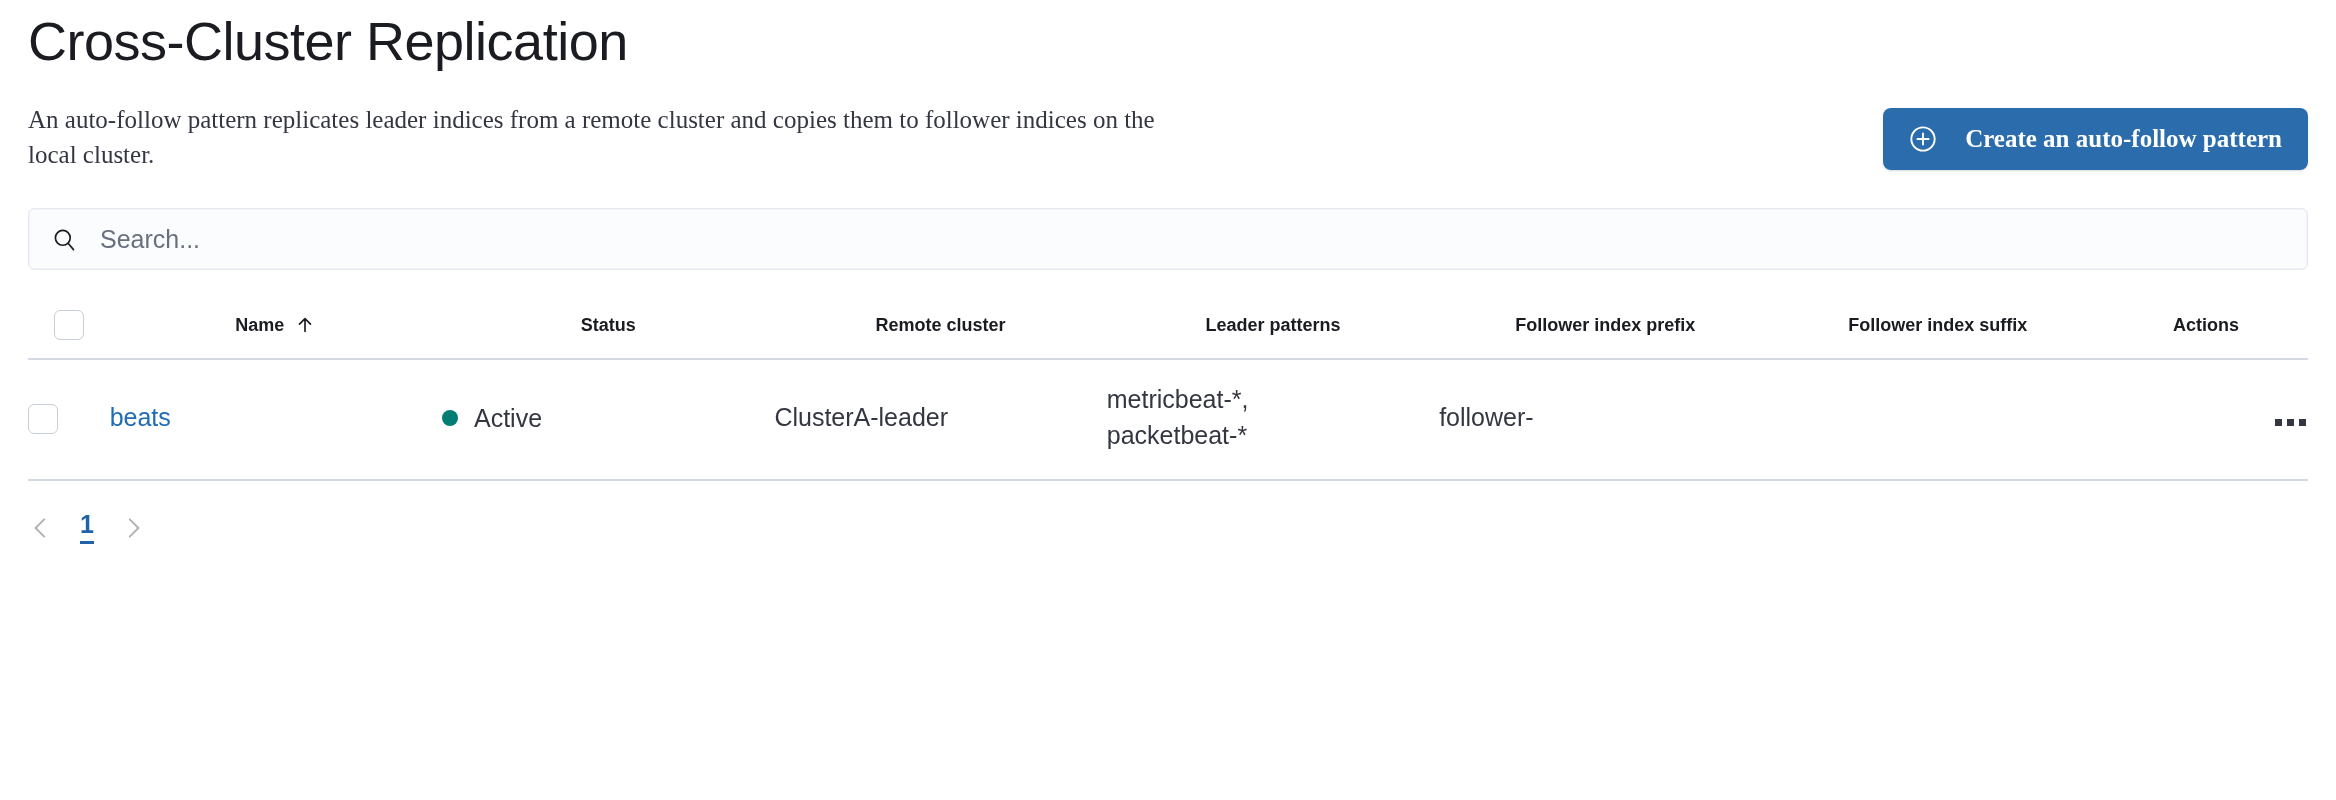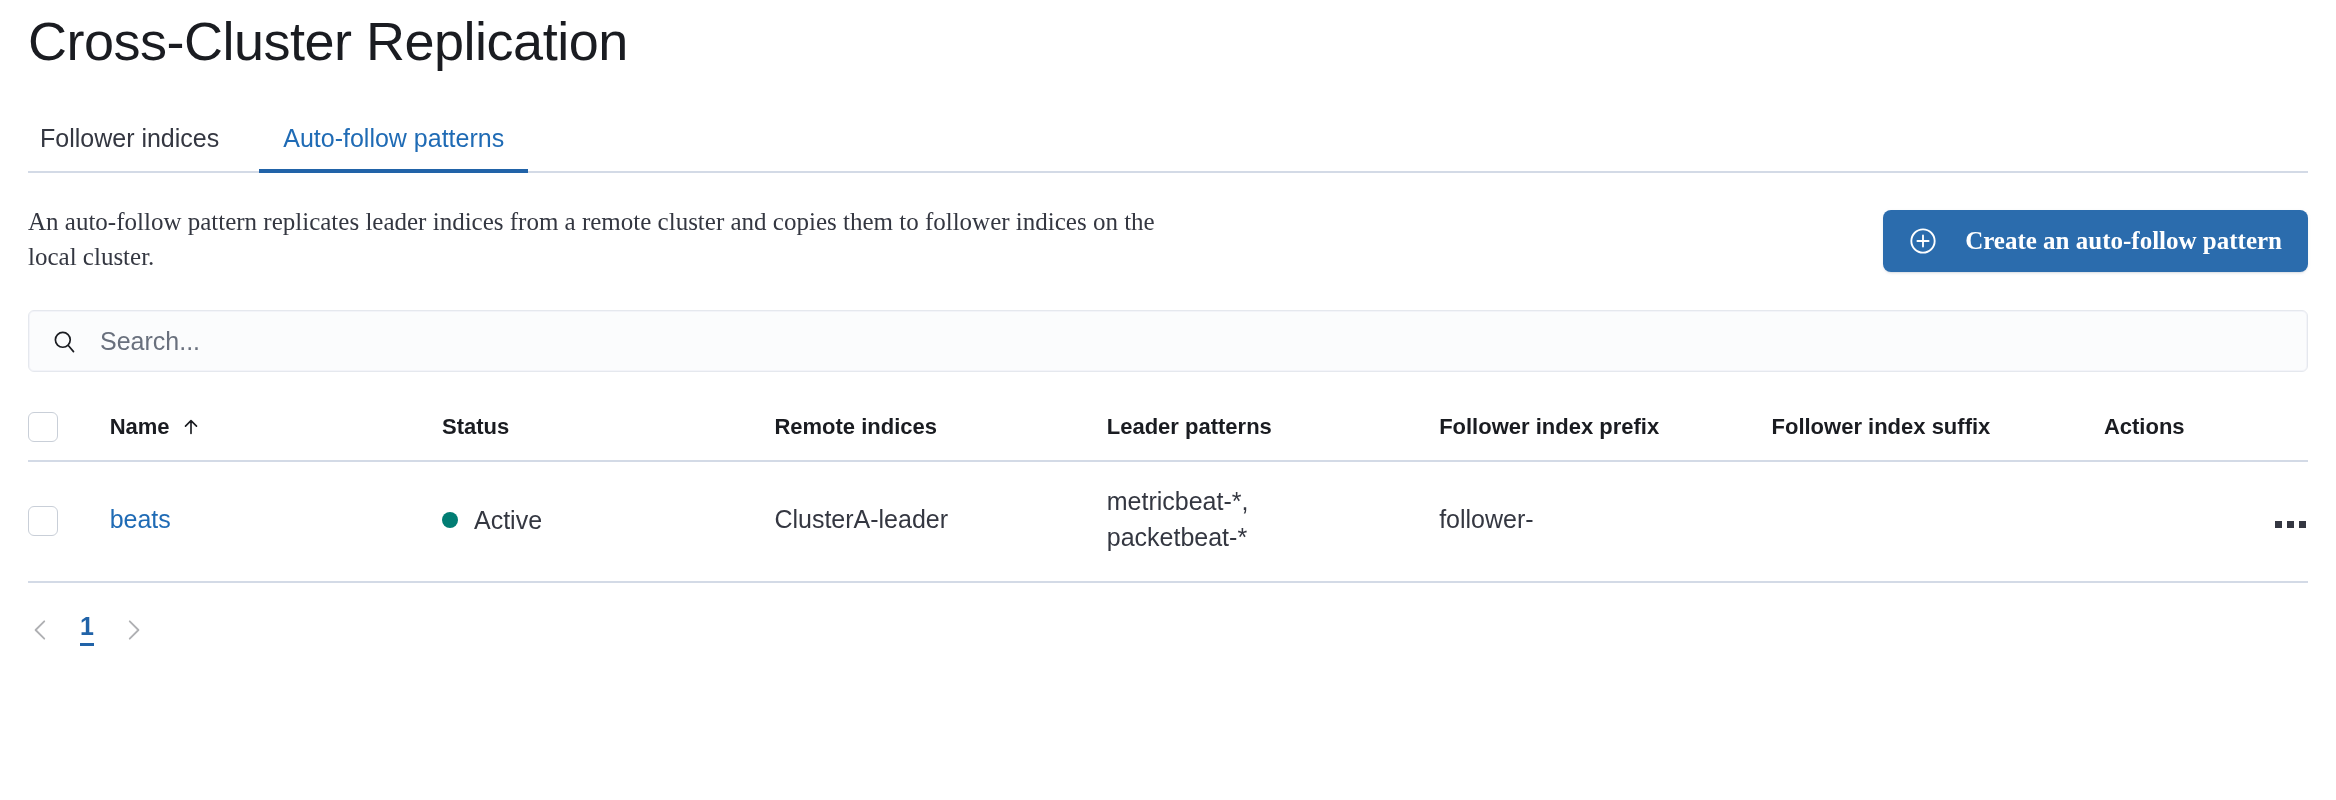--- a/index.html
+++ b/index.html
@@ -147,22 +147,22 @@
   .search-input::placeholder { color: #69707d; opacity: 1; }
 
   
   table.ccr-table {
     width: 100%;
     border-collapse: collapse;
     margin-top: 28px;
     table-layout: fixed;
   }
   table.ccr-table th {
-    text-align: left;
-    font-size: 22px;
+    text-align: center;
+    font-size: 18px;
     font-weight: 700;
     color: #1a1c21;
     padding: 12px 0 18px 0;
     border-bottom: 2px solid #d3dae6;
     vertical-align: middle;
     white-space: nowrap;
   }
   table.ccr-table td {
     font-size: 25px;
     color: #343741;
@@ -262,24 +262,20 @@
     line-height: 1.1;
   }
 </style>
 </head>
 <body>
 
 <div class="page">
 
   <h1 class="page-title">Cross-Cluster Replication</h1>
 
-  <div class="tabs">
-    <button class="tab">Follower indices</button>
-    <button class="tab active">Auto-follow patterns</button>
-  </div>
 
   <div class="desc-row">
     <div class="desc-text">An auto-follow pattern replicates leader indices from a remote cluster and copies them to follower indices on the local cluster.</div>
     <button class="create-btn">
       <span class="plus-icon">
         <svg viewBox="0 0 24 24" width="28" height="28" fill="none" xmlns="http://www.w3.org/2000/svg">
           <circle cx="12" cy="12" r="10" stroke="#ffffff" stroke-width="1.6"></circle>
           <path d="M12 7.2v9.6M7.2 12h9.6" stroke="#ffffff" stroke-width="1.6" stroke-linecap="round"></path>
         </svg>
       </span>
@@ -307,21 +303,21 @@
           <span class="th-sort">
             <span>Name</span>
             <span class="sort-arrow">
               <svg viewBox="0 0 24 24" width="22" height="22" fill="none" xmlns="http://www.w3.org/2000/svg">
                 <path d="M12 19V5M12 5l-6 6M12 5l6 6" stroke="#1a1c21" stroke-width="1.8" stroke-linecap="round" stroke-linejoin="round"></path>
               </svg>
             </span>
           </span>
         </th>
         <th class="col-status">Status</th>
-        <th class="col-remote">Remote indices</th>
+        <th class="col-remote">Remote cluster</th>
         <th class="col-leader">Leader patterns</th>
         <th class="col-prefix">Follower index prefix</th>
         <th class="col-suffix">Follower index suffix</th>
         <th class="col-actions">Actions</th>
       </tr>
     </thead>
     <tbody>
       <tr>
         <td class="col-check">
           <span class="checkbox"></span>

